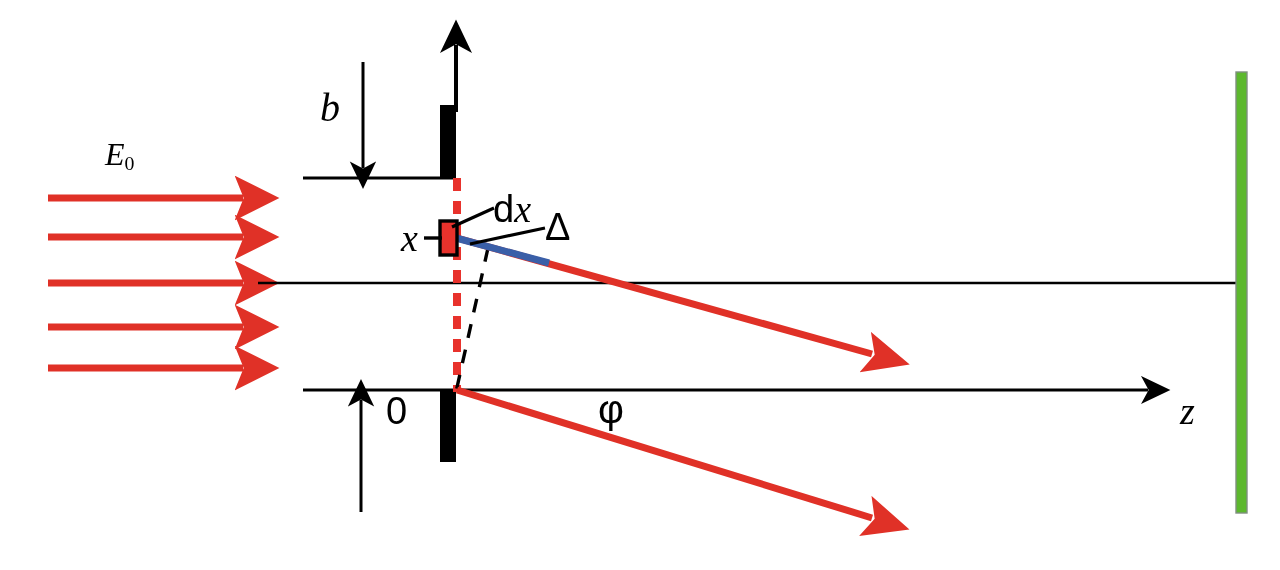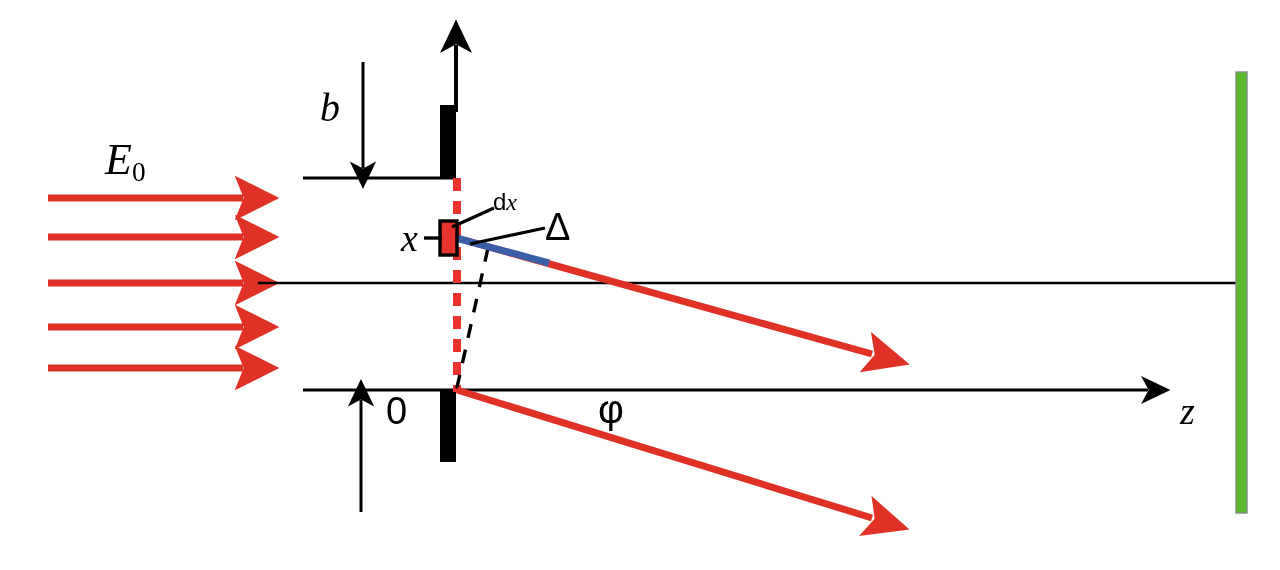--- a/index.html
+++ b/index.html
@@ -26,25 +26,25 @@
     display: block;
   }
   .lbl {
     position: absolute;
     color: #000000;
     font-family: "Liberation Serif", serif;
     line-height: 1;
     white-space: nowrap;
     user-select: none;
   }
-  .lbl-E0 { left: 105px; top: 138px; font-size: 44px; font-style: italic; }
+  .lbl-E0 { left: 105px; top: 138px; font-size: 32px; font-style: italic; }
   .lbl-E0 sub { font-size: 0.62em; font-style: normal; vertical-align: -0.25em; }
   .lbl-b  { left: 320px; top: 88px;  font-size: 40px; font-style: italic; }
   .lbl-x  { left: 401px; top: 219px; font-size: 38px; font-style: italic; }
-  .lbl-dx { left: 493px; top: 190px; font-size: 24px; font-family: "Liberation Sans", sans-serif; }
+  .lbl-dx { left: 493px; top: 190px; font-size: 38px; font-family: "Liberation Sans", sans-serif; }
   .lbl-dx i { font-family: "Liberation Serif", serif; }
   .lbl-delta { left: 545px; top: 208px; font-size: 38px; font-family: "Liberation Sans", sans-serif; }
   .lbl-zero { left: 386px; top: 392px; font-size: 38px; font-family: "Liberation Sans", sans-serif; }
   .lbl-phi { left: 598px; top: 389px; font-size: 40px; font-family: "Liberation Sans", sans-serif; }
   .lbl-z  { left: 1180px; top: 392px; font-size: 38px; font-style: italic; }
 </style>
 </head>
 <body>
 
 <div id="stage">

